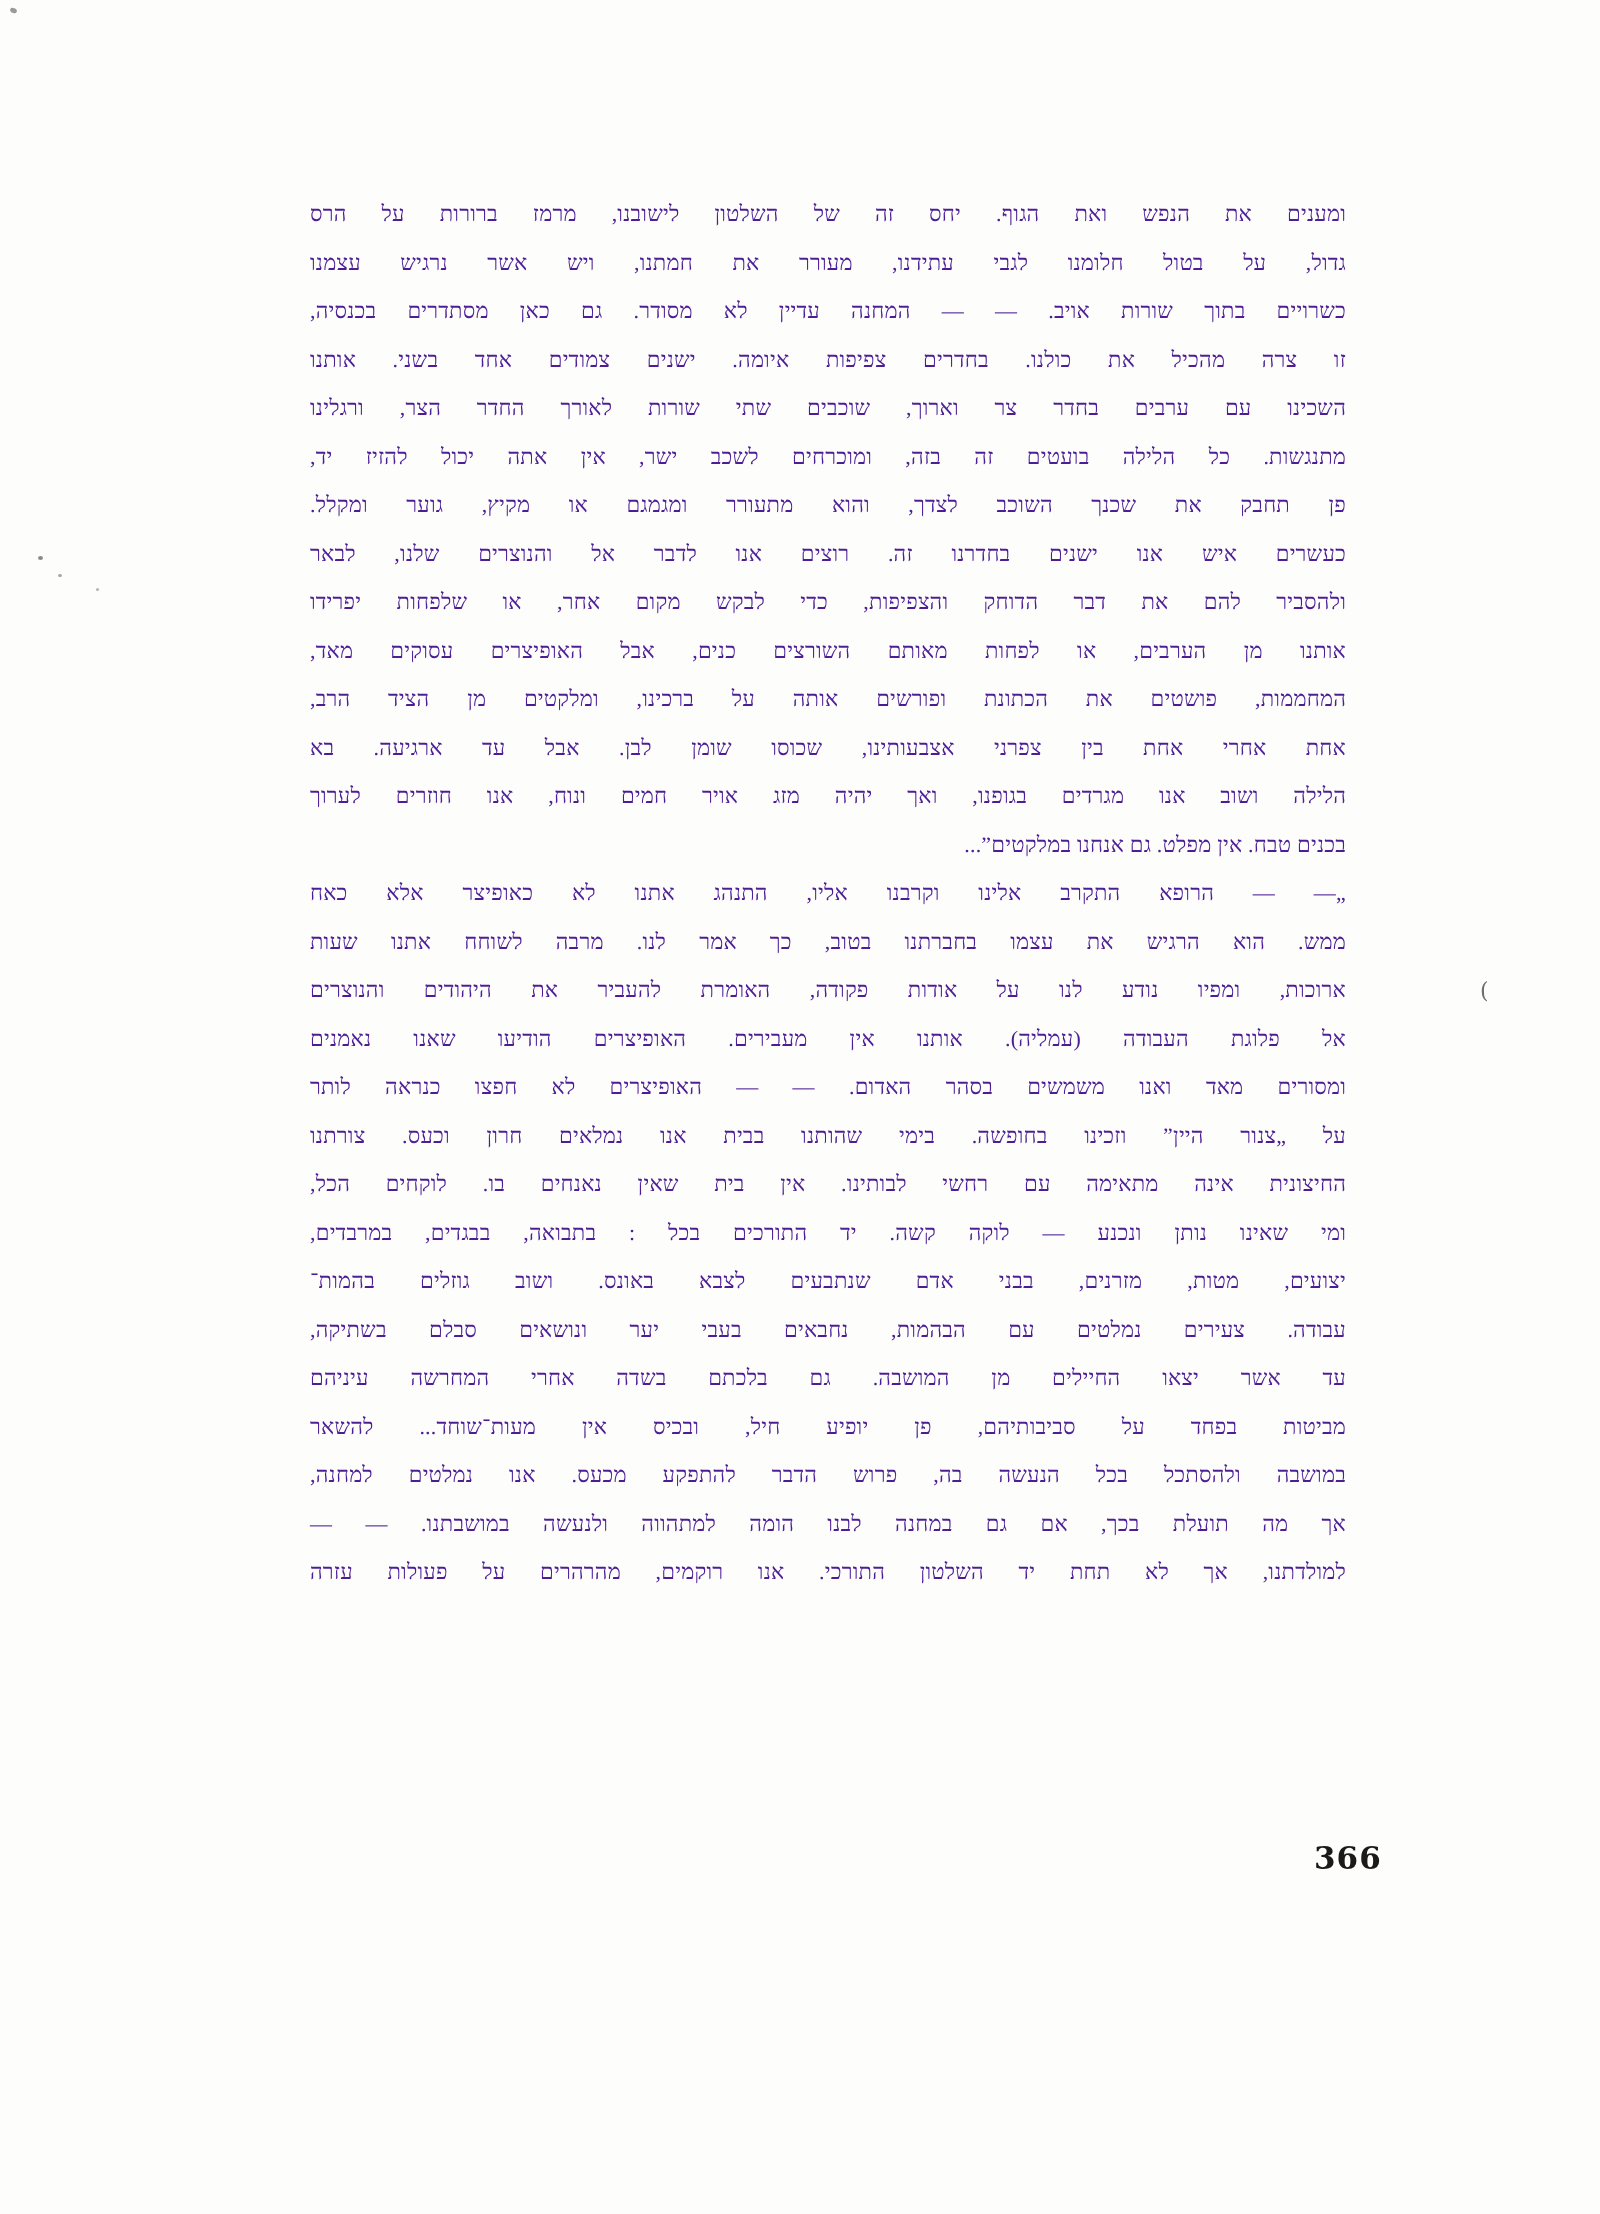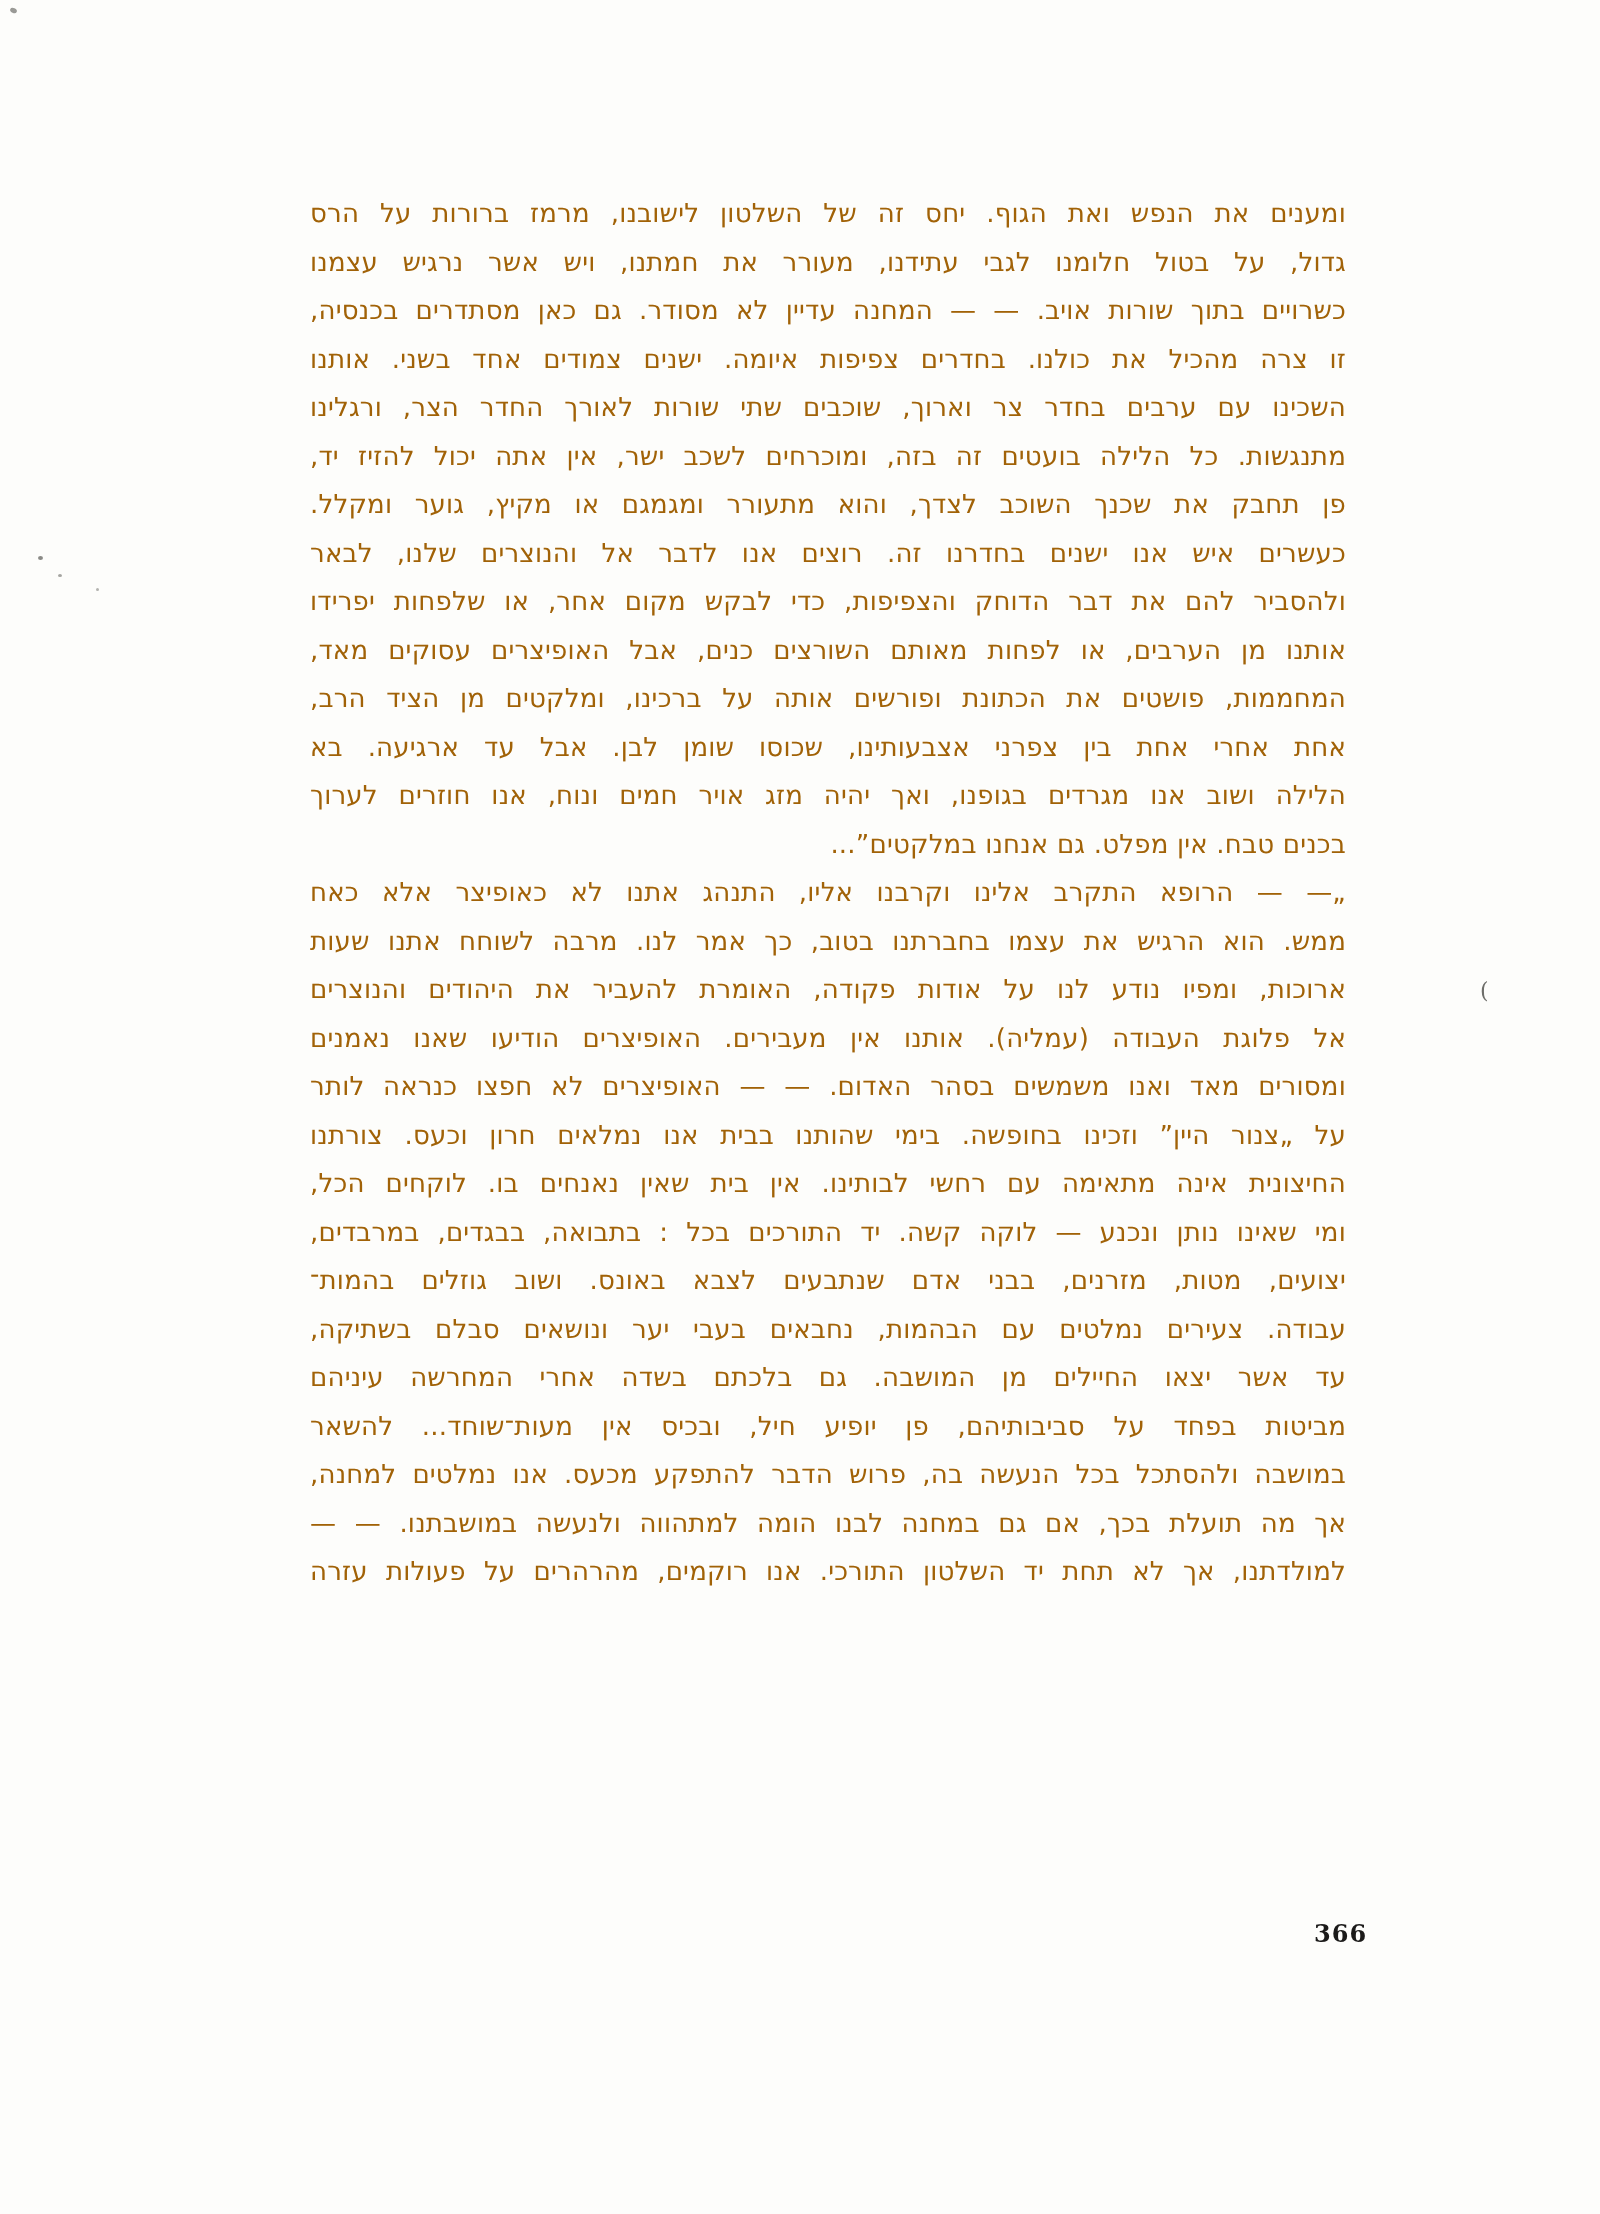--- a/index.html
+++ b/index.html
@@ -14,43 +14,44 @@
     background: #fdfdfb;
     overflow: hidden;
     font-family: "DejaVu Sans", sans-serif;
   }
   .body-text {
     position: absolute;
     left: 310px;
     top: 190px;
     width: 1036px;
     direction: rtl;
-    color: #a16207;
-    font-size: 26px;
+    color: #4c1d95;
+    font-size: 22px;
     letter-spacing: 0.2px;
     text-rendering: geometricPrecision;
+    font-family: Liberation Serif, serif;
   }
   .line {
     height: 48.5px;
     line-height: 48.5px;
     text-align: justify;
     text-align-last: justify;
     white-space: normal;
   }
   .line.short {
     text-align-last: right;
   }
   .page-number {
     position: absolute;
     left: 1314px;
-    top: 1919px;
+    top: 1840px;
     color: #1b1a19;
     font-family: "DejaVu Serif", serif;
     font-weight: bold;
-    font-size: 24px;
+    font-size: 31px;
     letter-spacing: 1px;
   }
   
   .speck {
     position: absolute;
     background: #8a8a86;
     border-radius: 50%;
   }
   .speck.s1 { left: 10px;  top: 8px;   width: 7px; height: 5px; background:#9a9a96; transform: rotate(25deg); }
   .speck.s2 { left: 38px;  top: 556px; width: 5px; height: 4px; }

